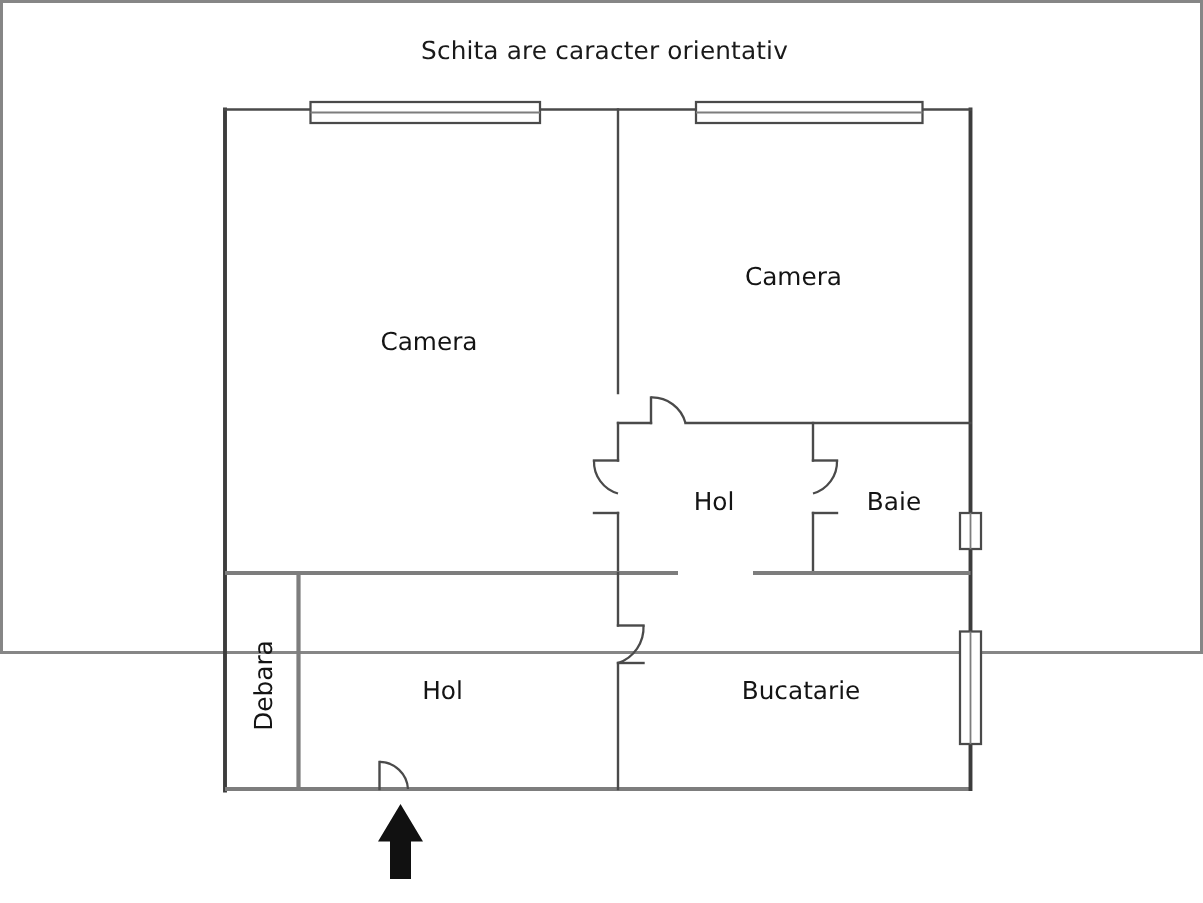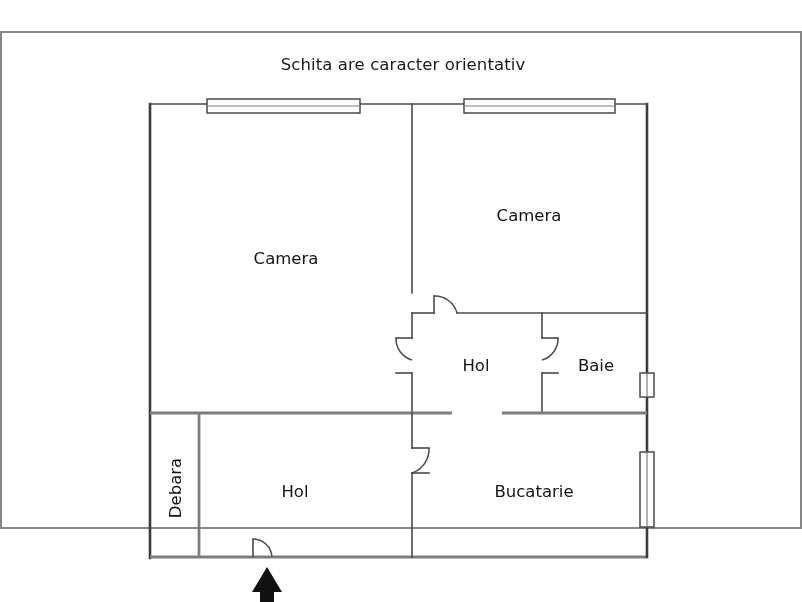--- a/index.html
+++ b/index.html
@@ -10,24 +10,23 @@
   body {
     width: 802px;
     height: 602px;
     font-family: "DejaVu Sans", "Liberation Sans", sans-serif;
     overflow: hidden;
   }
   #plan-frame {
     position: relative;
     box-sizing: border-box;
     width: 802px;
-    height: 498px;
+    height: 436px;
     border: 2px solid #868686;
     background: #ffffff;
-    margin-top: 31px;
   }
   #plan-title {
     position: absolute;
     top: 22px;
     left: 0;
     width: 802px;
     text-align: center;
     font-size: 16.5px;
     color: #1a1a1a;
     letter-spacing: 0.1px;

